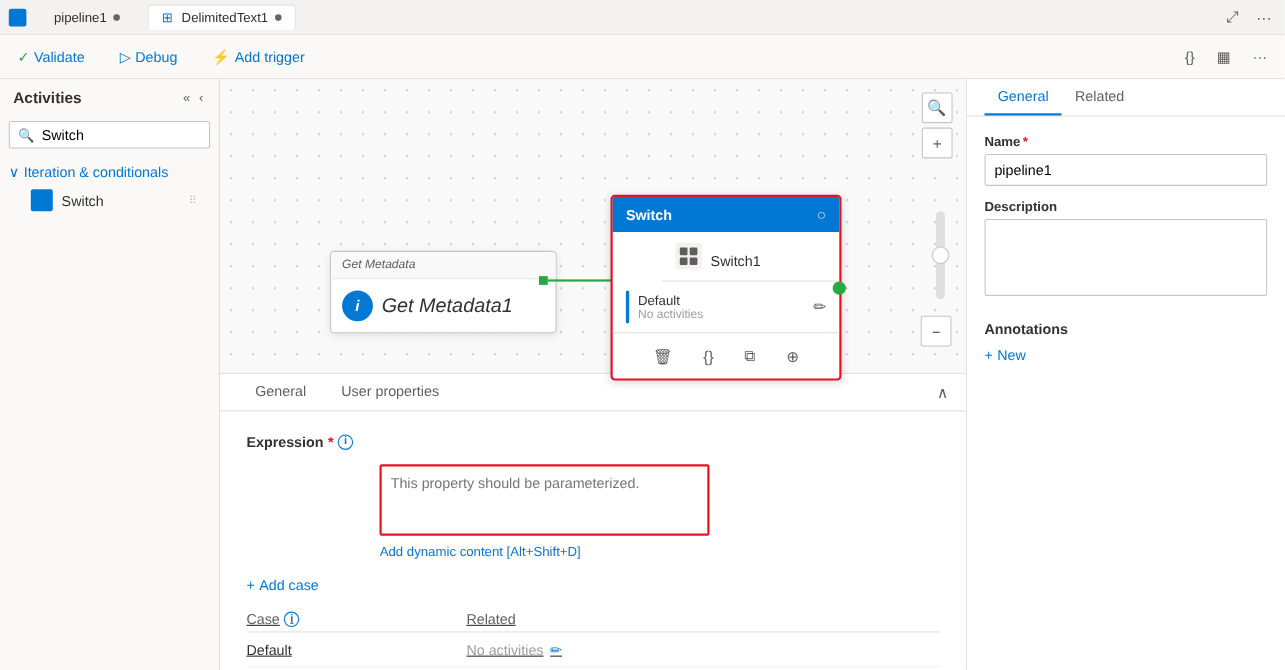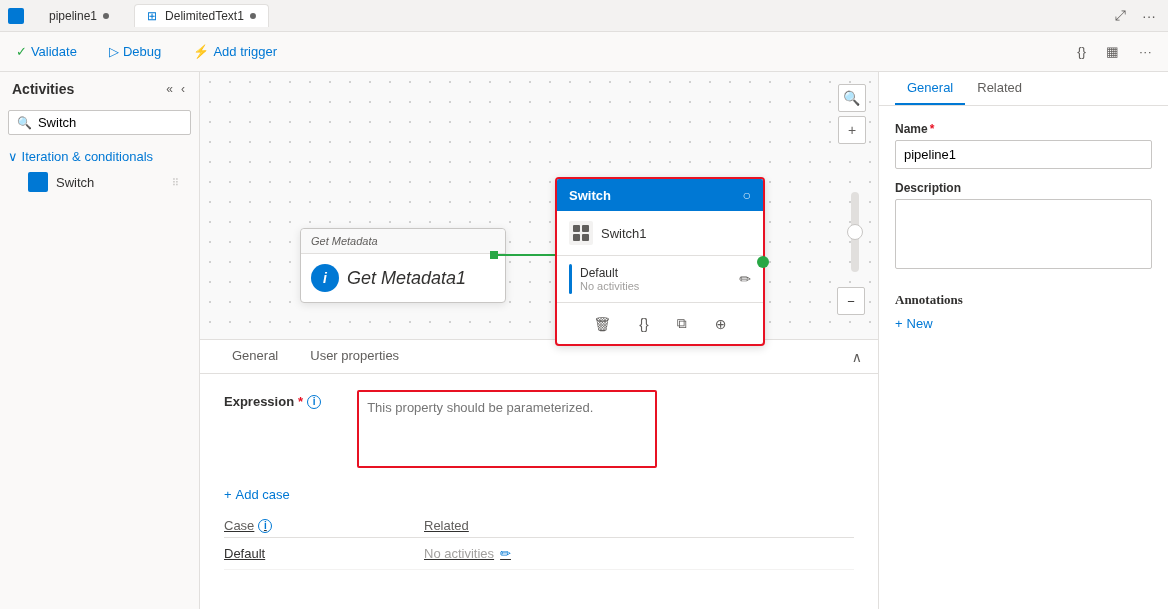--- a/index.html
+++ b/index.html
@@ -45,44 +45,44 @@
     .node-get-metadata { position: absolute; top: 156px; left: 100px; width: 206px; background: #fff; border: 1px solid #c8c6c4; border-radius: 4px; box-shadow: 0 2px 8px rgba(0,0,0,0.1); font-style: italic; }
     .node-header { padding: 6px 10px; font-size: 11px; color: #605e5c; border-bottom: 1px solid #e1dfdd; background: #f9f9f9; border-radius: 4px 4px 0 0; }
     .node-body { display: flex; align-items: center; gap: 8px; padding: 10px; }
     .node-icon { width: 28px; height: 28px; background: #0078d4; border-radius: 50%; display: flex; align-items: center; justify-content: center; color: white; font-size: 14px; font-weight: bold; flex-shrink: 0; }
     .node-title { font-size: 18px; font-weight: 500; }
 
     
     .node-switch { position: absolute; top: 105px; left: 355px; width: 210px; border: 2px solid #e81123; border-radius: 4px; background: #fff; box-shadow: 0 2px 8px rgba(0,0,0,0.15); z-index: 2; }
     .switch-header { background: #0078d4; color: white; padding: 8px 12px; font-size: 13px; font-weight: 600; border-radius: 2px 2px 0 0; display: flex; align-items: center; justify-content: space-between; }
     .switch-close { background: none; border: none; color: white; cursor: pointer; font-size: 14px; opacity: 0.8; }
-    .switch-title-row { display: flex; align-items: center; gap: 8px; padding: 10px 12px; border-bottom: 1px solid #e1dfdd; }
+    .switch-title-row { display: flex; align-items: flex-end; gap: 8px; padding: 10px 12px; border-bottom: 1px solid #e1dfdd; margin-left: 45px; }
     .switch-node-icon { width: 24px; height: 24px; background: #f3f2f1; border-radius: 2px; display: flex; align-items: center; justify-content: center; font-size: 12px; flex-shrink: 0; }
     .switch-node-label { font-size: 13px; font-weight: 500; }
     .switch-default-row { display: flex; align-items: center; justify-content: space-between; padding: 8px 12px; }
     .switch-default-content { display: flex; align-items: center; gap: 8px; }
     .switch-default-bar { width: 3px; height: 30px; background: #0078d4; border-radius: 2px; }
     .switch-default-text { font-size: 12px; }
     .switch-default-sub { font-size: 11px; color: #a19f9d; }
     .switch-edit-btn { background: none; border: none; cursor: pointer; color: #605e5c; font-size: 14px; }
     .switch-footer { display: flex; align-items: center; justify-content: center; gap: 16px; padding: 8px; border-top: 1px solid #e1dfdd; }
     .switch-foot-btn { background: none; border: none; cursor: pointer; color: #605e5c; font-size: 14px; padding: 4px 6px; }
     .switch-connector-right { position: absolute; right: -6px; top: 50%; transform: translateY(-50%); width: 12px; height: 12px; background: #28a745; border-radius: 50%; }
 
     
     .bottom-panel { position: absolute; bottom: 0; left: 0; right: 0; background: #fff; border-top: 1px solid #e1dfdd; height: 270px; }
     .bottom-tabs { display: flex; align-items: center; border-bottom: 1px solid #e1dfdd; padding: 0 16px; gap: 0; }
     .bottom-tab { padding: 8px 16px; font-size: 13px; cursor: pointer; border-bottom: 2px solid transparent; color: #605e5c; }
     .bottom-tab.active { color: #0078d4; border-bottom-color: #0078d4; font-weight: 600; }
     .bottom-collapse { margin-left: auto; background: none; border: none; cursor: pointer; font-size: 14px; color: #605e5c; }
     .bottom-content { padding: 16px 24px; }
-    .expression-row { display: flex; align-items: flex-start; gap: 36px; margin-bottom: 16px; }
+    .expression-row { display: flex; align-items: flex-start; gap: 24px; margin-bottom: 16px; }
     .expression-label { font-size: 13px; font-weight: 600; min-width: 80px; display: flex; align-items: center; gap: 4px; padding-top: 4px; }
     .expression-input-wrap { position: relative; flex: 1; max-width: 300px; }
-    .expression-input { width: 100%; height: 78px; border: 2px solid #e81123; border-radius: 2px; padding: 8px; font-size: 13px; color: #be185d; resize: none; outline: none; font-family: inherit; }
+    .expression-input { width: 100%; height: 65px; border: 2px solid #e81123; border-radius: 2px; padding: 8px; font-size: 13px; color: #be185d; resize: none; outline: none; font-family: inherit; margin-top: 32px; }
     .expression-link { font-size: 12px; color: #0078d4; cursor: pointer; margin-top: 4px; display: block; }
     .add-case-btn { display: flex; align-items: center; gap: 4px; color: #0078d4; background: none; border: none; cursor: pointer; font-size: 13px; margin-bottom: 12px; }
     .case-table { width: 100%; text-decoration: underline; }
     .case-table-header { display: flex; gap: 0; padding: 4px 0; border-bottom: 1px solid #e1dfdd; }
     .case-col-label { font-size: 13px; color: #605e5c; min-width: 200px; display: flex; align-items: center; gap: 4px; }
     .case-col-activity { font-size: 13px; color: #605e5c; }
     .case-table-row { display: flex; gap: 0; padding: 8px 0; border-bottom: 1px solid #f3f2f1; align-items: center; }
     .case-row-label { min-width: 200px; font-size: 13px; }
     .case-row-activity { font-size: 13px; color: #a19f9d; display: flex; align-items: center; gap: 6px; }
     .case-edit-btn { background: none; border: none; cursor: pointer; color: #0078d4; font-size: 13px; }
@@ -92,21 +92,21 @@
     .right-panel-header { padding: 12px 16px; font-size: 14px; font-weight: 600; border-bottom: 1px solid #e1dfdd; }
     .right-panel-tabs { display: flex; border-bottom: 1px solid #e1dfdd; padding: 0 16px; }
     .right-tab { padding: 8px 12px; font-size: 13px; cursor: pointer; border-bottom: 2px solid transparent; color: #605e5c; }
     .right-tab.active { color: #0078d4; border-bottom-color: #0078d4; }
     .right-panel-content { padding: 16px; }
     .field-label { font-size: 12px; font-weight: 600; margin-bottom: 4px; display: flex; align-items: center; gap: 2px; }
     .required-star { color: #e81123; }
     .field-input { width: 100%; border: 1px solid #c8c6c4; border-radius: 2px; padding: 6px 8px; font-size: 13px; outline: none; margin-bottom: 12px; }
     .field-textarea { width: 100%; border: 1px solid #c8c6c4; border-radius: 2px; padding: 6px 8px; font-size: 13px; outline: none; height: 70px; resize: none; margin-bottom: 16px; font-family: inherit; }
     .annotations-section { margin-top: 4px; }
-    .annotations-title { font-size: 13px; font-weight: 600; margin-bottom: 8px; font-family: Liberation Serif, serif; }
+    .annotations-title { font-size: 13px; font-weight: 600; margin-bottom: 8px; }
     .add-annotation-btn { display: flex; align-items: center; gap: 4px; color: #0078d4; background: none; border: none; cursor: pointer; font-size: 13px; }
 
     
     .canvas-controls { position: absolute; right: 12px; top: 12px; display: flex; flex-direction: column; gap: 4px; }
     .canvas-ctrl-btn { width: 28px; height: 28px; background: #fff; border: 1px solid #c8c6c4; border-radius: 2px; cursor: pointer; display: flex; align-items: center; justify-content: center; font-size: 14px; color: #605e5c; }
     .canvas-slider { position: absolute; right: 19px; top: 120px; width: 8px; height: 80px; background: #e1dfdd; border-radius: 4px; }
     .canvas-slider-thumb { width: 16px; height: 16px; background: #fff; border: 1px solid #c8c6c4; border-radius: 50%; position: absolute; top: 50%; left: 50%; transform: translate(-50%, -50%); cursor: pointer; }
 
     
     .switch-icon-grid { display: grid; grid-template-columns: 1fr 1fr; gap: 2px; width: 16px; height: 16px; }
@@ -265,20 +265,21 @@
         </div>
         <div class="bottom-content">
           <div class="expression-row">
             <div class="expression-label">
               <span>Expression</span>
               <span class="required-star">*</span>
               <span class="info-icon">i</span>
             </div>
             <div class="expression-input-wrap">
               <textarea class="expression-input" placeholder="This property should be parameterized." style=""></textarea>
+              <a class="expression-link">Add dynamic content [Alt+Shift+D]</a>
             </div>
           </div>
           <button class="add-case-btn">
             <span>+</span>
             <span>Add case</span>
           </button>
           <div class="case-table">
             <div class="case-table-header">
               <div class="case-col-label">
                 <span>Case</span>

